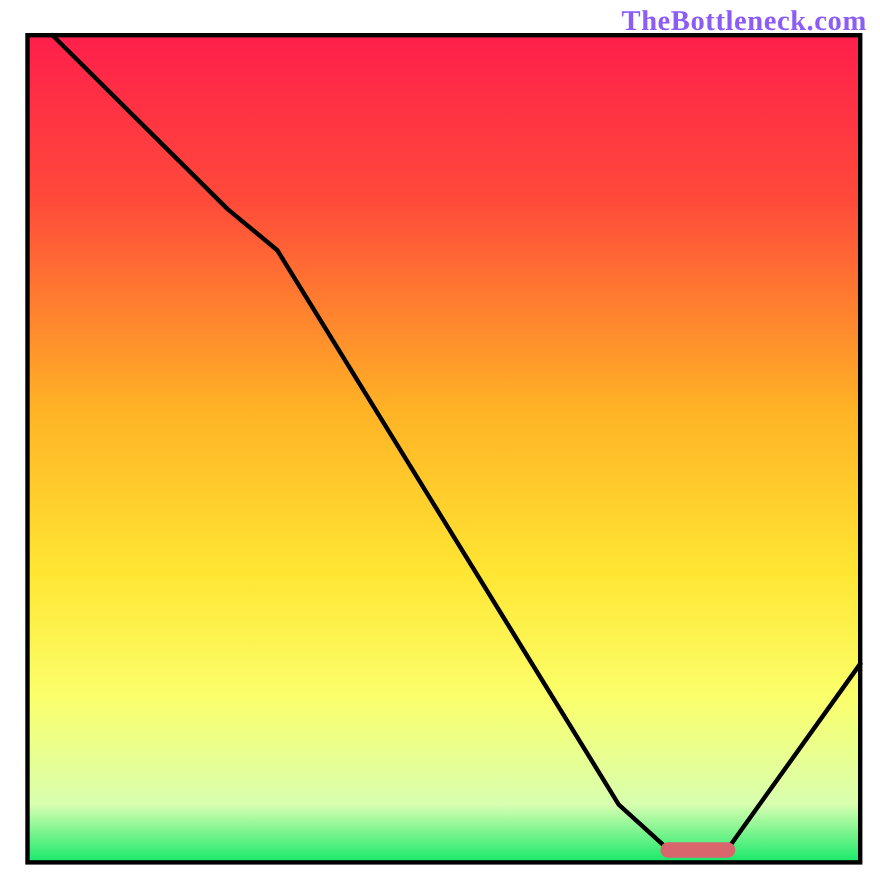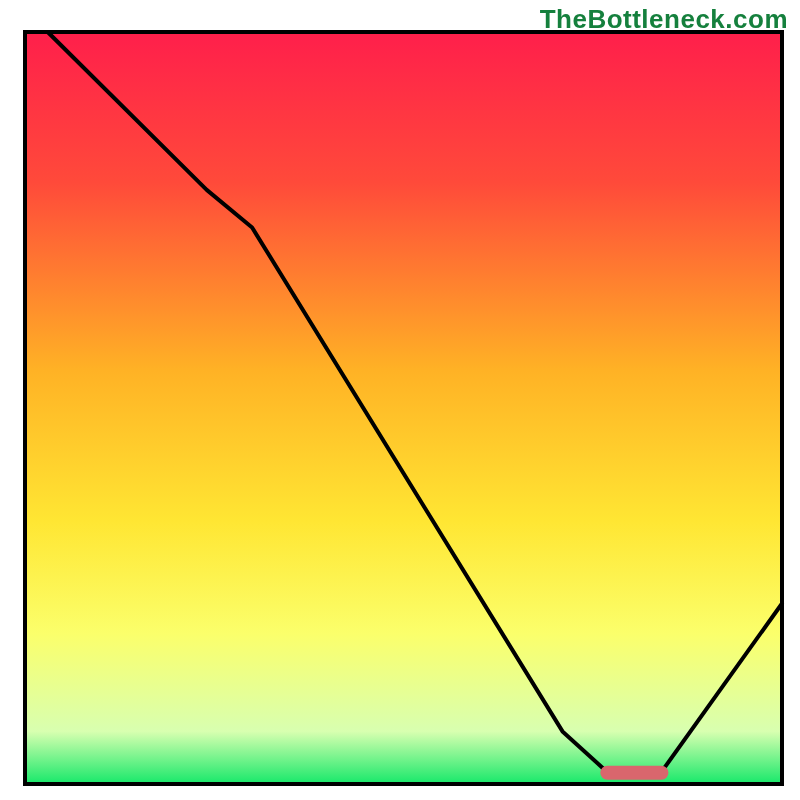--- a/index.html
+++ b/index.html
@@ -15,22 +15,23 @@
     position: relative;
     width: 800px;
     height: 800px;
   }
   .watermark {
     position: absolute;
     top: 4px;
     right: 12px;
     font-size: 26px;
     font-weight: 600;
-    color: #15803d;
+    color: #8b5cf6;
     letter-spacing: 0.5px;
+    font-family: Liberation Serif, serif;
   }
   svg {
     display: block;
   }
 </style>
 </head>
 <body>
 
 <div class="stage">
   <div class="watermark">TheBottleneck.com</div>

